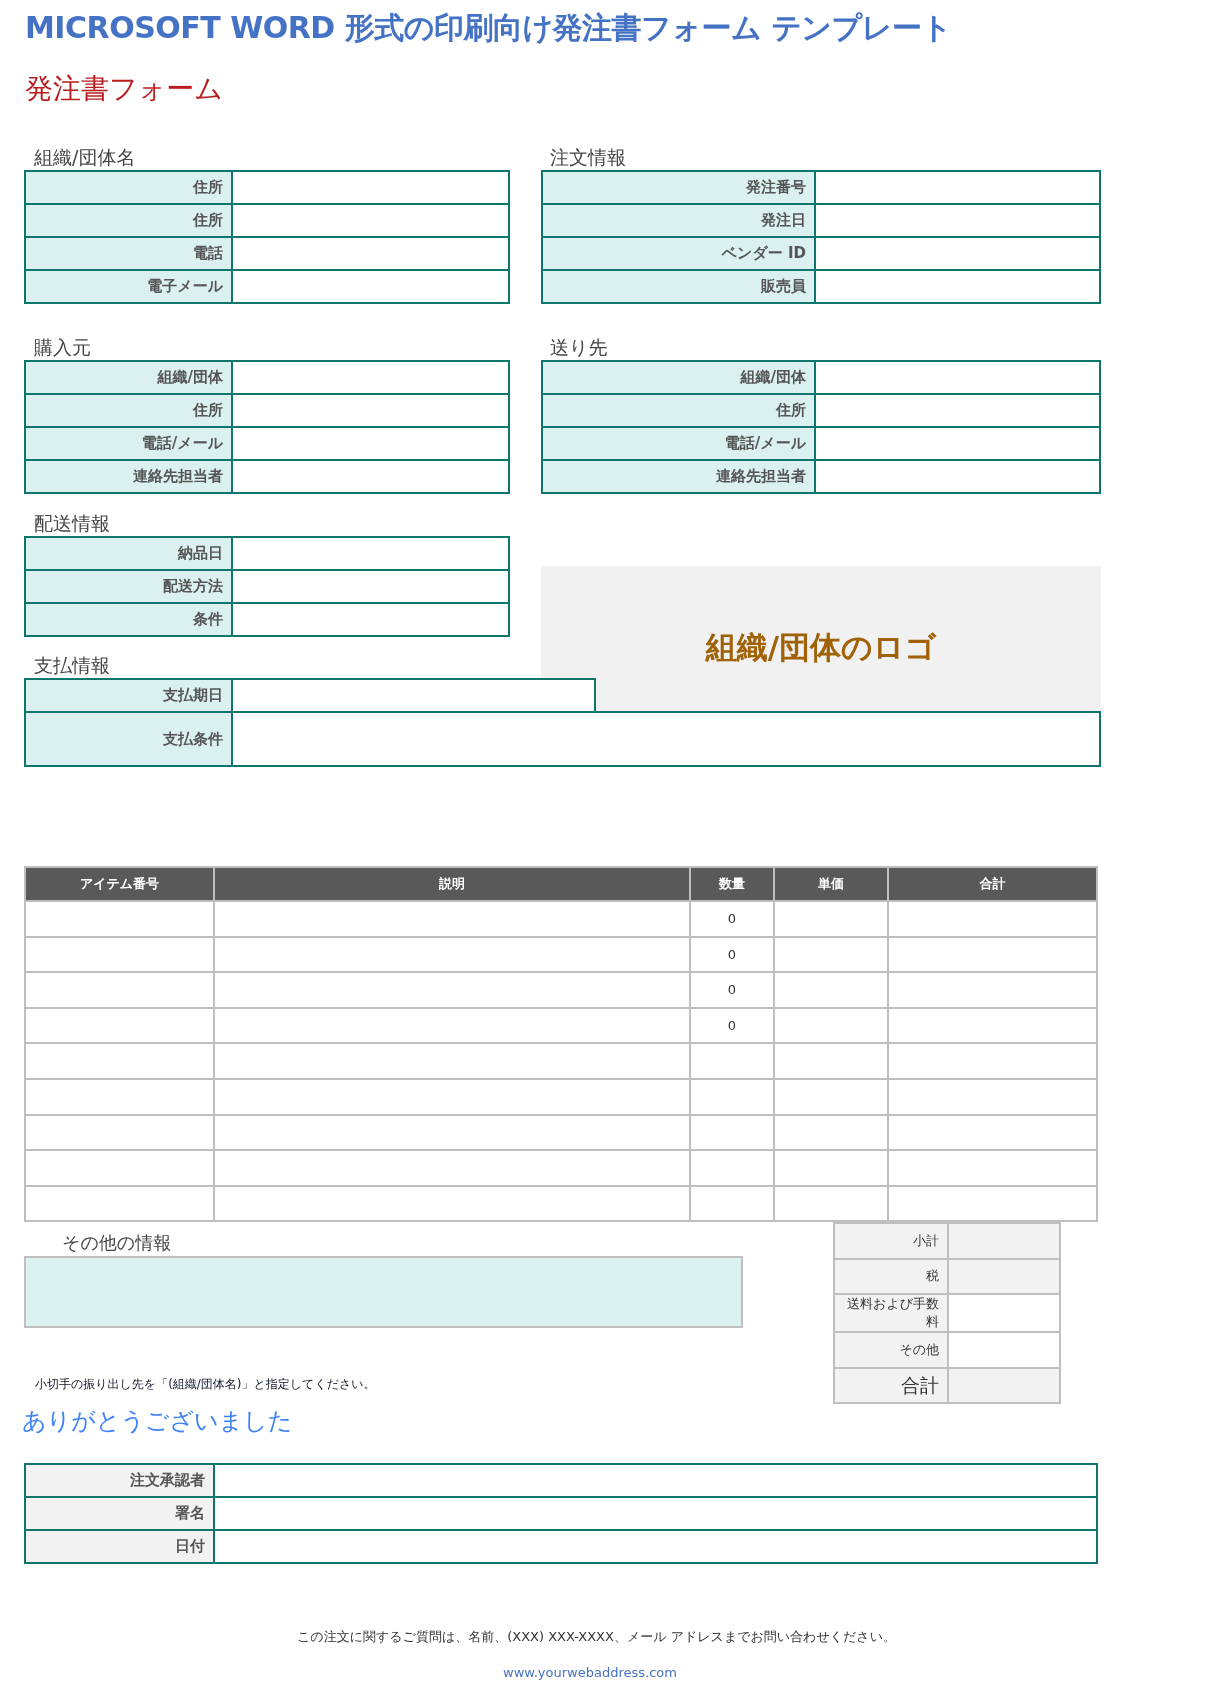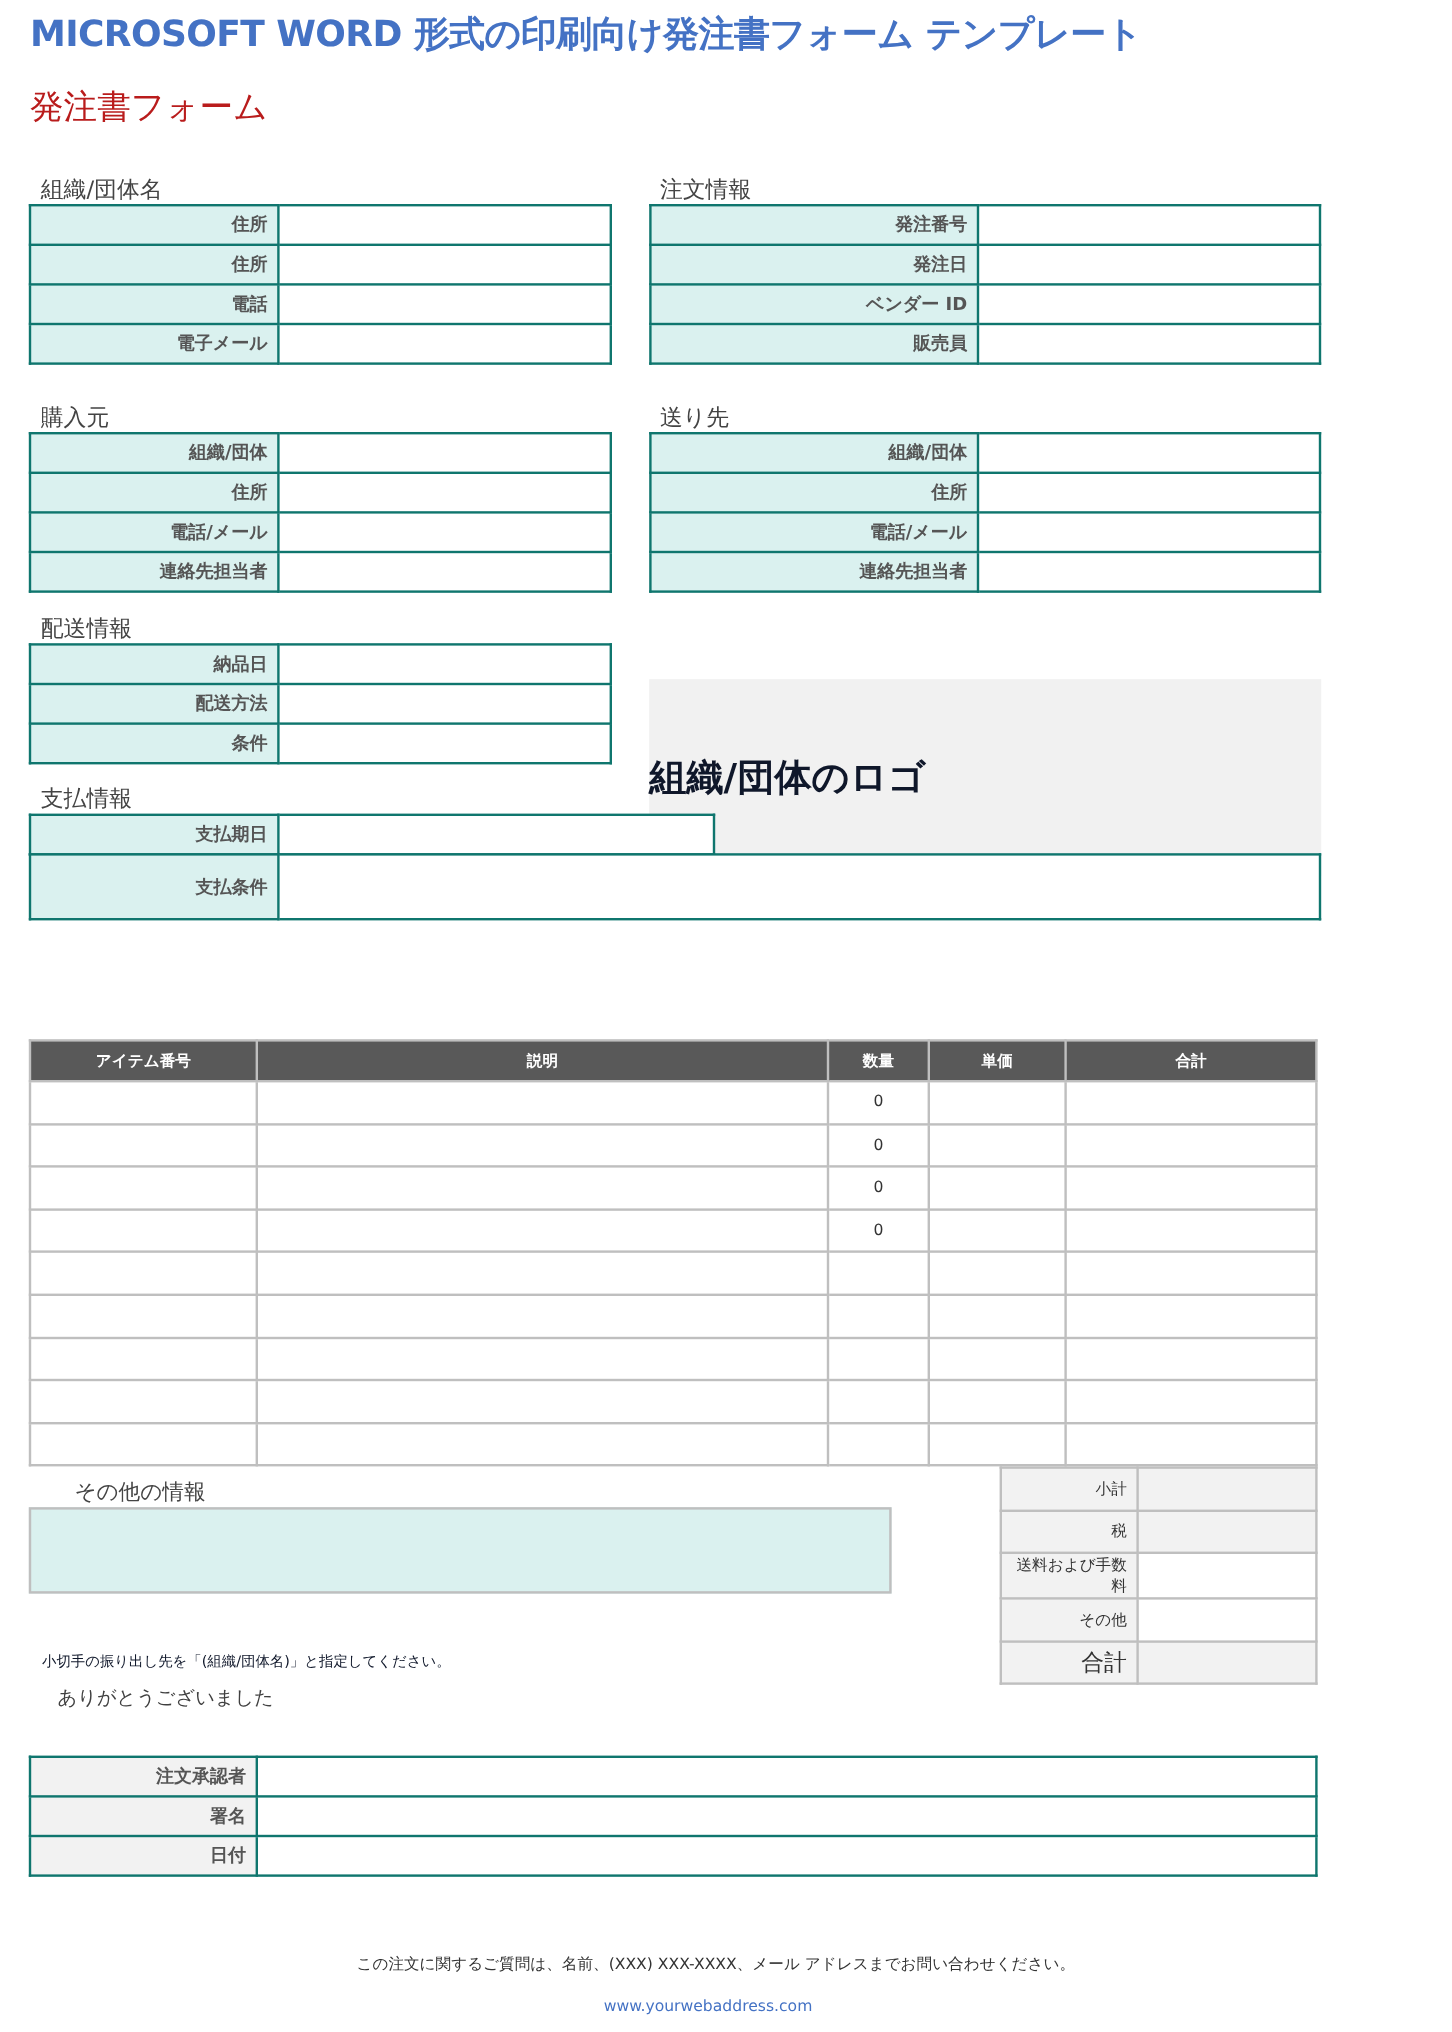--- a/index.html
+++ b/index.html
@@ -7,32 +7,32 @@
     body { position: relative; font-family: "DejaVu Sans", "Liberation Sans", sans-serif; color: #444; }
     .abs { position: absolute; }
     .doc-title { left: 25px; top: 8px; font-size: 30px; font-weight: bold; color: #4472c4; letter-spacing: -0.5px; white-space: nowrap; }
     .form-title { left: 25px; top: 70px; font-size: 28px; color: #b91c1c; white-space: nowrap; }
     .sec-title { font-size: 19px; color: #444; white-space: nowrap; }
     table.kv { position: absolute; border-collapse: collapse; table-layout: fixed; }
     table.kv td { border: 2px solid #0f766e; height: 33px; font-size: 15px; font-weight: bold; color: #555; }
     table.kv td.lbl { background: #daf1ef; text-align: right; padding-right: 8px; }
     table.kv td.lbl.gray { background: #f2f2f2; }
     table.kv td.val { background: #fff; }
-    .logo-box { left: 541px; top: 566px; width: 560px; height: 164px; background: #f1f1f1; display: flex; align-items: center; font-size: 31px; font-weight: bold; color: #0f172a; }
+    .logo-box { left: 541px; top: 566px; width: 560px; height: 164px; background: #f1f1f1; display: flex; align-items: center; justify-content: center; font-size: 31px; font-weight: bold; color: #a16207; }
     table.items { position: absolute; left: 24px; top: 866px; width: 1074px; border-collapse: collapse; table-layout: fixed; }
     table.items th { background: #595959; color: #fff; font-size: 13px; font-weight: bold; height: 34px; border: 2px solid #bfbfbf; }
     table.items td { height: 35.6px; border: 2px solid #bfbfbf; font-size: 13px; text-align: center; color: #333; }
     .other-box { left: 24px; top: 1256px; width: 719px; height: 72px; background: #daf1ef; border: 2px solid #bfbfbf; }
-    table.totals { position: absolute; left: 833px; top: 1222px; width: 265px; border-collapse: collapse; table-layout: fixed; }
+    table.totals { position: absolute; left: 833px; top: 1222px; width: 228px; border-collapse: collapse; table-layout: fixed; }
     table.totals td { height: 35.6px; border: 2px solid #bfbfbf; font-size: 13px; color: #333; }
     table.totals td.tl { text-align: right; padding-right: 8px; background: #f2f2f2; }
     table.totals tr.shaded td.tv { background: #f2f2f2; }
     table.totals tr.grand td.tl { font-size: 19px; }
     .note { left: 35px; top: 1376px; font-size: 12px; color: #0f172a; white-space: nowrap; }
-    .thanks { left: 48px; top: 1405px; font-size: 16px; color: #404040; white-space: nowrap; }
+    .thanks { left: 22px; top: 1405px; font-size: 24px; color: #3b82f6; white-space: nowrap; }
     .footer-q { left: 0; width: 1180px; top: 1628px; text-align: center; font-size: 13px; color: #333; white-space: nowrap; padding-left: 13px; }
     .footer-url { left: 0; width: 1180px; top: 1665px; text-align: center; font-size: 13px; color: #4472c4; white-space: nowrap; }
   </style>
 </head>
 <body>
 
 <div class="abs doc-title">MICROSOFT WORD 形式の印刷向け発注書フォーム テンプレート</div>
 <div class="abs form-title">発注書フォーム</div>
 
 <div class="abs sec-title" style="left:34px;top:145px;">組織/団体名</div>

